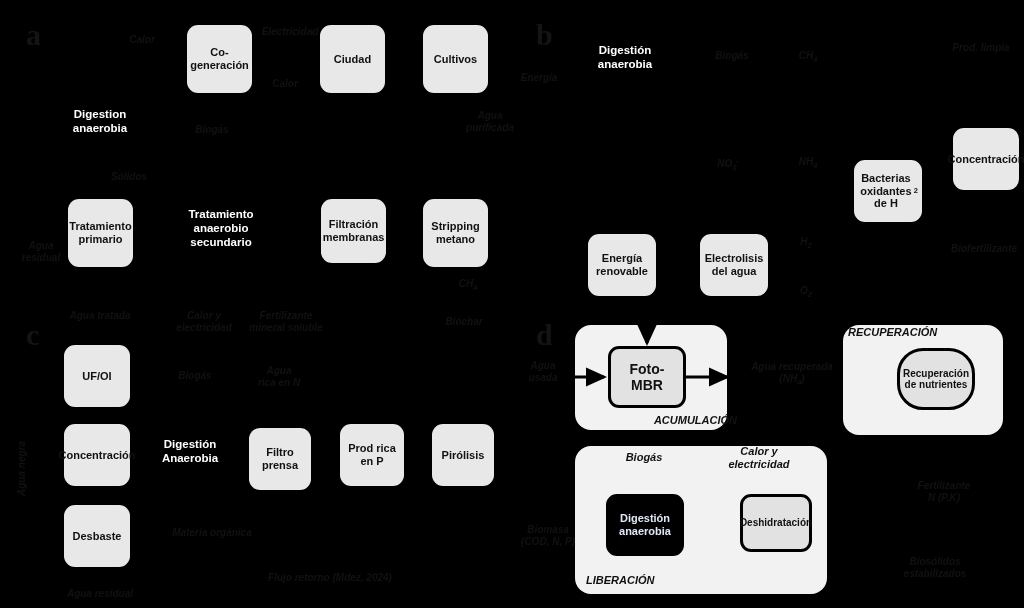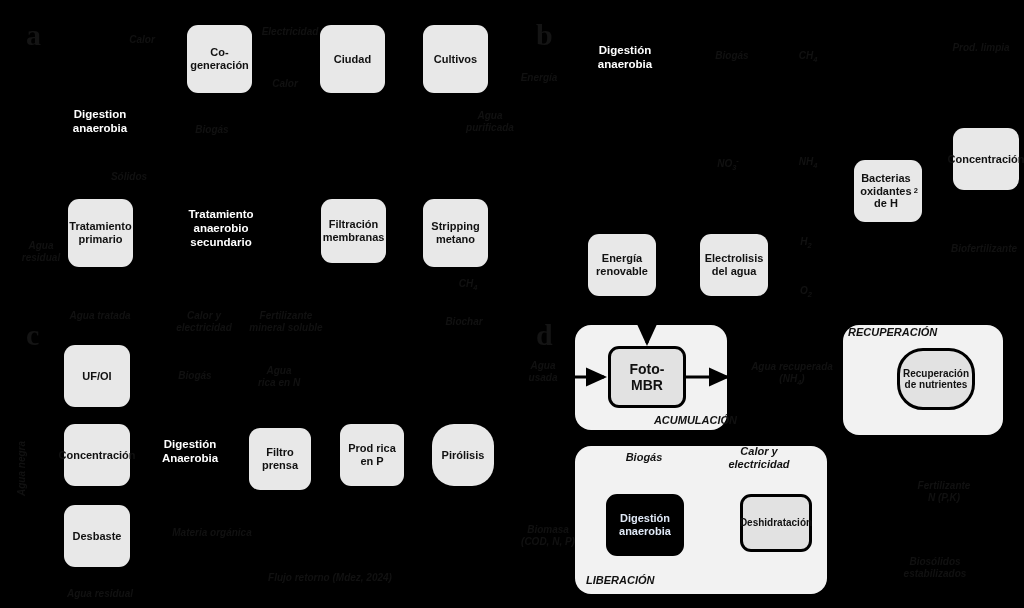--- a/index.html
+++ b/index.html
@@ -109,21 +109,21 @@
   <div class="box" style="left:64px;top:424px;width:66px;height:62px;">Concentración</div>
   <div class="box" style="left:64px;top:505px;width:66px;height:62px;">Desbaste</div>
 
   <div class="lbl white" style="left:150px;top:438px;width:80px;">Digestión
 Anaerobia</div>
 
   <div class="box" style="left:249px;top:428px;width:62px;height:62px;">Filtro
 prensa</div>
   <div class="box" style="left:340px;top:424px;width:64px;height:62px;">Prod rica
 en P</div>
-  <div class="box" style="left:432px;top:424px;width:62px;height:62px;border-radius:22px;">Pirólisis</div>
+  <div class="box" style="left:432px;top:424px;width:62px;height:62px;">Pirólisis</div>
 
   <div class="panel-letter" style="left:536px;top:318px;">d</div>
 
   <div class="lbl faint" style="left:518px;top:360px;width:50px;">Agua
 usada</div>
   <div class="lbl faint" style="left:744px;top:361px;width:96px;">Agua recuperada
 (NH<span class="sub">4</span>)</div>
   <div class="lbl faint" style="left:512px;top:524px;width:72px;">Biomasa
 (COD, N, P)</div>
   <div class="lbl faint" style="left:892px;top:480px;width:104px;">Fertilizante

